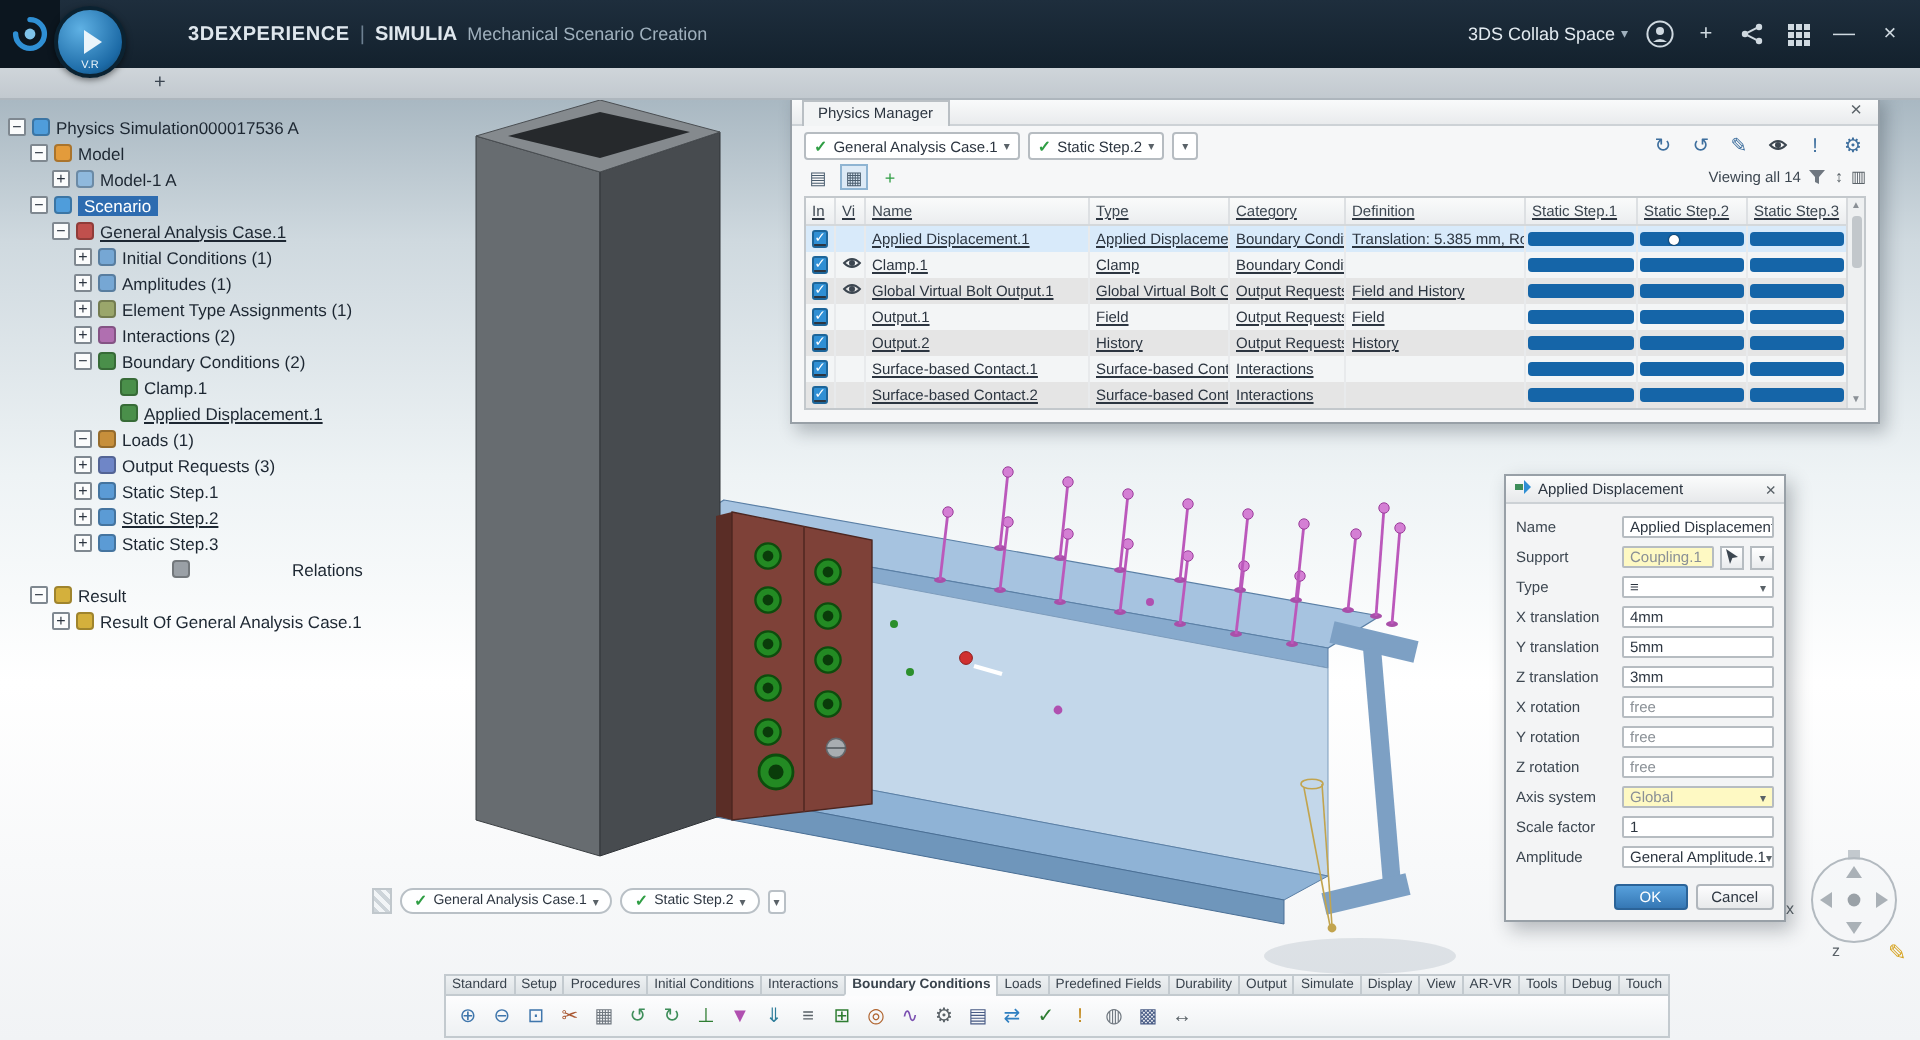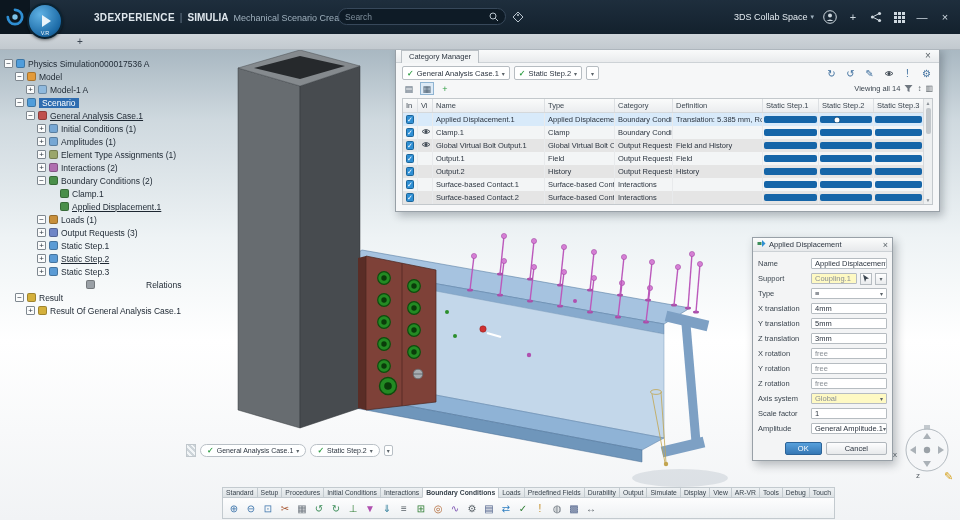--- a/index.html
+++ b/index.html
@@ -70,21 +70,21 @@
   .caret2{font-size:6px;color:#5a6268;}
   .pm-topicons{margin-left:auto;display:flex;gap:6px;align-items:center;}
   .pmic{font-size:10px;color:#3e6f9e;width:13px;text-align:center;}
   .pm-row2{display:flex;align-items:center;padding:1px 6px 2px;}
   .pm-lefticons{display:flex;gap:4px;}
   .pmic2{font-size:9px;color:#4a5d6e;width:14px;height:13px;display:flex;align-items:center;justify-content:center;border:1px solid transparent;}
   .pmic2.active{border-color:#8fb4d2;background:#ddeaf6;}
   .pm-viewing{margin-left:auto;display:flex;align-items:center;gap:4px;font-size:7.5px;color:#3c4650;}
   .pmic3{font-size:8px;color:#5a6268;display:flex;align-items:center;}
   .pm-tablewrap{display:flex;margin:1px 6px 0;border:1px solid #c3c8cc;background:#fff;}
-  .pm-table{flex:1;--cols:15px 15px 112px 70px 58px 90px 56px 55px 50px;min-width:0;}
+  .pm-table{flex:1;--cols:15px 15px 112px 70px 58px 90px 56px 55px 50px;min-width:0;text-decoration:underline;}
   .pmhead{display:grid;grid-template-columns:var(--cols);background:linear-gradient(#fafbfb,#ebedef);border-bottom:1px solid #d4d8db;}
   .pmh{padding:2px 3px;font-size:7.5px;color:#3c4650;border-right:1px solid #dde0e3;white-space:nowrap;overflow:hidden;}
   .pmr{display:grid;grid-template-columns:var(--cols);height:13px;background:#e5e5e5;}
   .pmr.alt{background:#f3f5f6;}
   .pmr.selrow{background:#d8eafa;}
   .pmc{display:flex;align-items:center;padding:0 3px;border-right:1px solid #e8eaec;font-size:7.5px;white-space:nowrap;overflow:hidden;}
   .cbx{width:9px;height:9px;background:#2f8fd4;border:1px solid #1d6599;border-radius:1.5px;color:#fff;
        font-size:7px;line-height:8px;text-align:center;display:block;}
   .pmc.stepcell{padding:0 1px;}
   .bar{height:7px;width:100%;border-radius:2px;position:relative;}
@@ -104,21 +104,21 @@
   .dlg-label{width:50px;flex:none;color:#3c4650;white-space:nowrap;}
   .dlg-field{flex:1;height:11px;border:1px solid #b6bcc1;background:#fff;padding:0 3px;display:flex;
              align-items:center;border-radius:1px;overflow:hidden;white-space:nowrap;min-width:0;}
   .dlg-field.gray{color:#8a9096;}
   .dlg-field.disabled{background:#fef9c3;color:#8a9096;}
   .dlg-field .caret2{margin-left:auto;}
   .dlg-minibtn{width:12px;height:12px;border:1px solid #b6bcc1;background:linear-gradient(#fff,#e9ebed);
                display:flex;align-items:center;justify-content:center;flex:none;font-size:6px;color:#5a6268;}
   .dlg-btns{display:flex;justify-content:flex-end;gap:4px;padding:4px 5px 5px;}
   .btn-ok{background:linear-gradient(#57a0dc,#3577b4);color:#fff;border:1px solid #2b6398;border-radius:2px;padding:1px 12px;}
-  .btn-cancel{background:linear-gradient(#fdfdfe,#e7e9eb);border:1px solid #b0b6bc;border-radius:2px;padding:1px 18px;color:#2c3540;}
+  .btn-cancel{background:linear-gradient(#fdfdfe,#e7e9eb);border:1px solid #b0b6bc;border-radius:2px;padding:1px 7px;color:#2c3540;}
 
   
   .caseselector{position:absolute;left:186px;top:444px;display:flex;align-items:center;gap:4px;z-index:8;}
   .cshandle{width:10px;height:13px;background:repeating-linear-gradient(45deg,#cdd4d9 0 2px,#f2f5f7 2px 4px);border:1px solid #c0c7cc;}
   .cspill{display:flex;align-items:center;gap:3px;height:13px;background:rgba(255,255,255,.88);
           border:1px solid #b9c0c6;border-radius:7px;padding:0 6px;font-size:7px;color:#2c3540;white-space:nowrap;}
   .csmore{font-size:6px;color:#5a6268;background:rgba(255,255,255,.88);border:1px solid #b9c0c6;border-radius:2px;padding:1px 2px;}
 
   
   .ribbon{position:absolute;left:222px;top:485px;z-index:12;width:fit-content;}
@@ -268,33 +268,20 @@
         <path d="M10 2 a8 8 0 1 1 -8 8" fill="none" stroke="#2f8fd4" stroke-width="3" stroke-linecap="round"></path>
         <circle cx="10" cy="10" r="3" fill="#7fc3ea"></circle>
       </svg>
   </div>
   <div class="apptitle">
     <span class="brand">3DEXP​ERIENCE</span>
     <span class="tdiv">|</span>
     <span class="appname">SIMULIA</span>
     <span class="modname">Mechanical Scenario Creation</span>
   </div>
-  <div class="searchwrap">
-    <div class="searchbox">
-      <input class="searchinput" placeholder="Search" style="">
-      <svg width="10" height="10" viewBox="0 0 10 10">
-          <circle cx="4" cy="4" r="3" fill="none" stroke="#b8c4cd"></circle>
-          <line x1="6.3" y1="6.3" x2="9" y2="9" stroke="#b8c4cd"></line>
-        </svg>
-    </div>
-    <svg width="12" height="12" viewBox="0 0 12 12">
-        <path d="M1 6 L6 1 L11 6 L6 11 Z" fill="none" stroke="#b8c4cd"></path>
-        <circle cx="6" cy="4" r="1" fill="#b8c4cd"></circle>
-      </svg>
-  </div>
   <div class="topright">
     <span class="collab">
       <span>3DS Collab Space</span>
       <span class="caret">▾</span>
     </span>
     <span class="tbicon">
       <svg width="14" height="14" viewBox="0 0 14 14">
           <circle cx="7" cy="7" r="6.3" fill="none" stroke="#cfd9e0"></circle>
           <circle cx="7" cy="5.5" r="2" fill="#cfd9e0"></circle>
           <path d="M3.5 11 Q7 8 10.5 11" fill="#cfd9e0"></path>
@@ -437,21 +424,21 @@
     </div>
     <div class="trow" style="padding-left: 24px;">
       <span class="texp">+</span>
       <span class="ticon" style="background: rgb(212, 176, 60);"></span>
       <span class="tlabel">Result Of General Analysis Case.1</span>
     </div>
   </div>
 
 <div class="pm">
   <div class="pm-titlebar">
-    <span class="pm-titletab">Category Manager</span>
+    <span class="pm-titletab">Physics Manager</span>
     <span class="pm-close">×</span>
   </div>
   <div class="pm-toolbar">
     <span class="pm-dd">
       <span class="gcheck">✓</span>
       <span>General Analysis Case.1</span>
       <span class="caret2">▾</span>
     </span>
     <span class="pm-dd">
       <span class="gcheck">✓</span>

